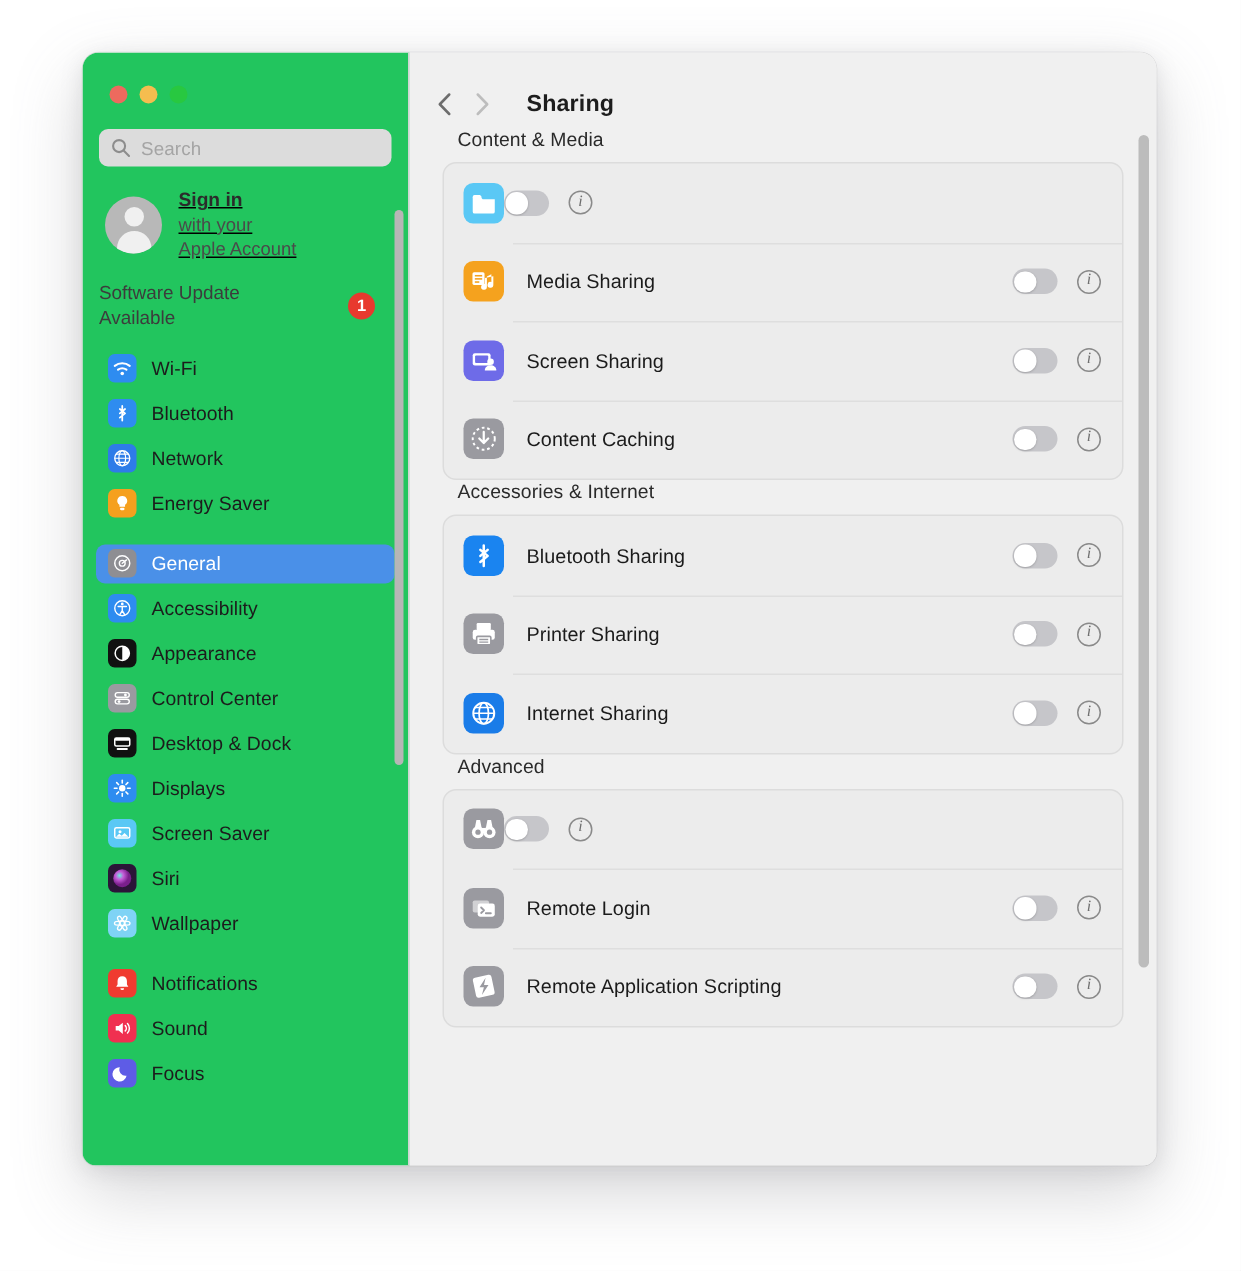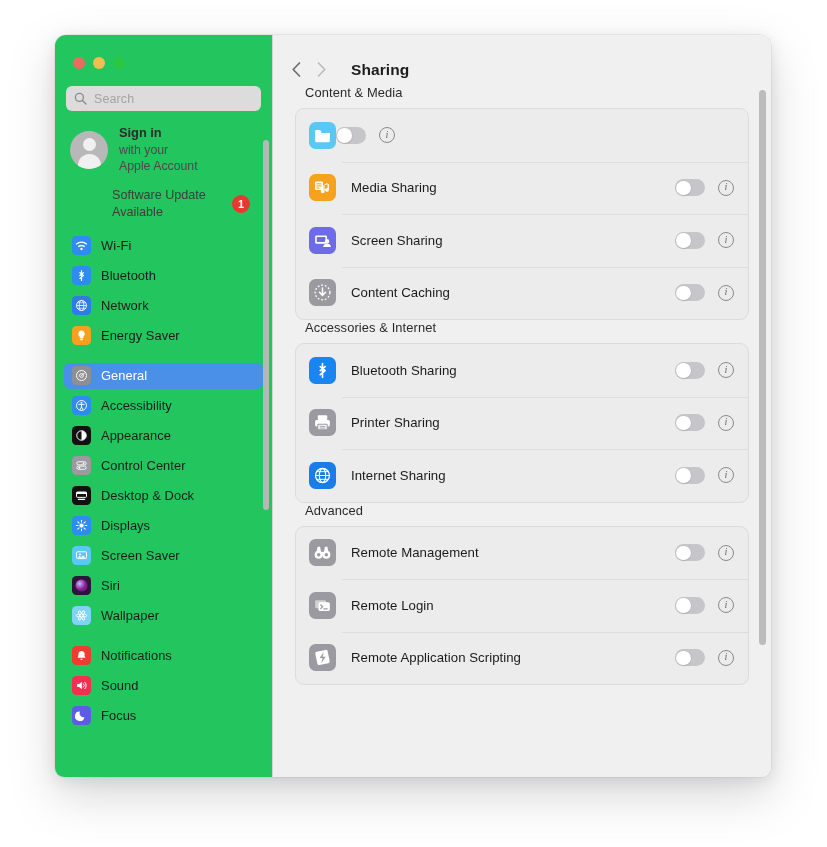--- a/index.html
+++ b/index.html
@@ -69,20 +69,21 @@
     font-size: 12.5px;
     color: #a4a4a4;
     letter-spacing: 0.1px;
   }
 
   .account {
     display: flex;
     align-items: center;
     gap: 11px;
     padding: 14px 0 0 15px;
+    text-decoration: underline;
   }
   .avatar {
     width: 38px; height: 38px; border-radius: 50%;
     background: #b8b8b8;
     position: relative;
     flex: 0 0 38px;
     overflow: hidden;
   }
   .avatar::before {
     content: "";
@@ -99,21 +100,21 @@
     background: #f0f0f0;
     left: 7.5px; top: 23px;
   }
   .acct-text { line-height: 1.32; }
   .acct-title { font-size: 12.8px; font-weight: bold; color: #2b2b2b; }
   .acct-sub { font-size: 12.3px; color: #4a4a4a; }
 
   .update-row {
     display: flex;
     align-items: center;
-    justify-content: flex-end;
+    justify-content: space-between;
     padding: 13px 22px 0 11px;
   }
   .update-text {
     font-size: 12.6px;
     color: #3c3c3c;
     line-height: 1.33;
     max-width: 120px;
   }
   .badge {
     width: 18px; height: 18px;
@@ -627,21 +628,20 @@
                   <span class="row-icon" style="background: rgb(154, 154, 160);">
                     <svg width="21" height="21" viewBox="0 0 24 24">
                       <circle cx="7.6" cy="14.6" r="4.6" fill="#ffffff"></circle>
                  <circle cx="16.4" cy="14.6" r="4.6" fill="#ffffff"></circle>
                  <path d="M6.4 5.4h2.8l1.2 6H5.2zM14.8 5.4h2.8l1.2 6h-5.2z" fill="#ffffff"></path>
                  <rect x="10.6" y="11.4" width="2.8" height="3.2" fill="#ffffff"></rect>
                  <circle cx="7.6" cy="14.6" r="2" fill="#9A9AA0"></circle>
                  <circle cx="16.4" cy="14.6" r="2" fill="#9A9AA0"></circle>
                     </svg>
                   </span>
-                  <span class="row-label">Remote Management</span>
                   <span class="toggle"></span>
                   <span class="info-btn">i</span>
                 </div>
                 <div class="row">
                   <span class="row-icon" style="background: rgb(154, 154, 160);">
                     <svg width="21" height="21" viewBox="0 0 24 24">
                       <rect x="3.6" y="6" width="12.4" height="9.2" rx="1.5" fill="#ffffff" opacity="0.55"></rect>
                  <rect x="7.4" y="8.4" width="13" height="10" rx="1.8" fill="#ffffff"></rect>
                  <path d="M10 11.4l2.2 2.1-2.2 2.1" fill="none" stroke="#9A9AA0" stroke-width="1.4" stroke-linecap="round" stroke-linejoin="round"></path>
                  <line x1="13.6" y1="15.8" x2="17.4" y2="15.8" stroke="#9A9AA0" stroke-width="1.4" stroke-linecap="round"></line>

